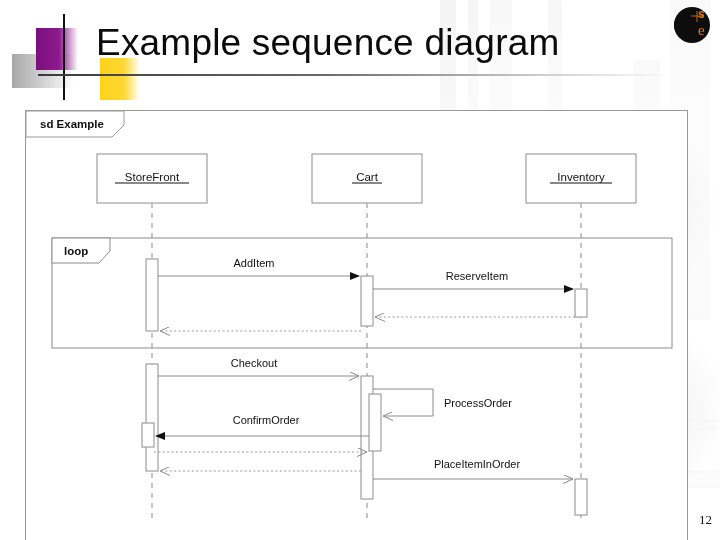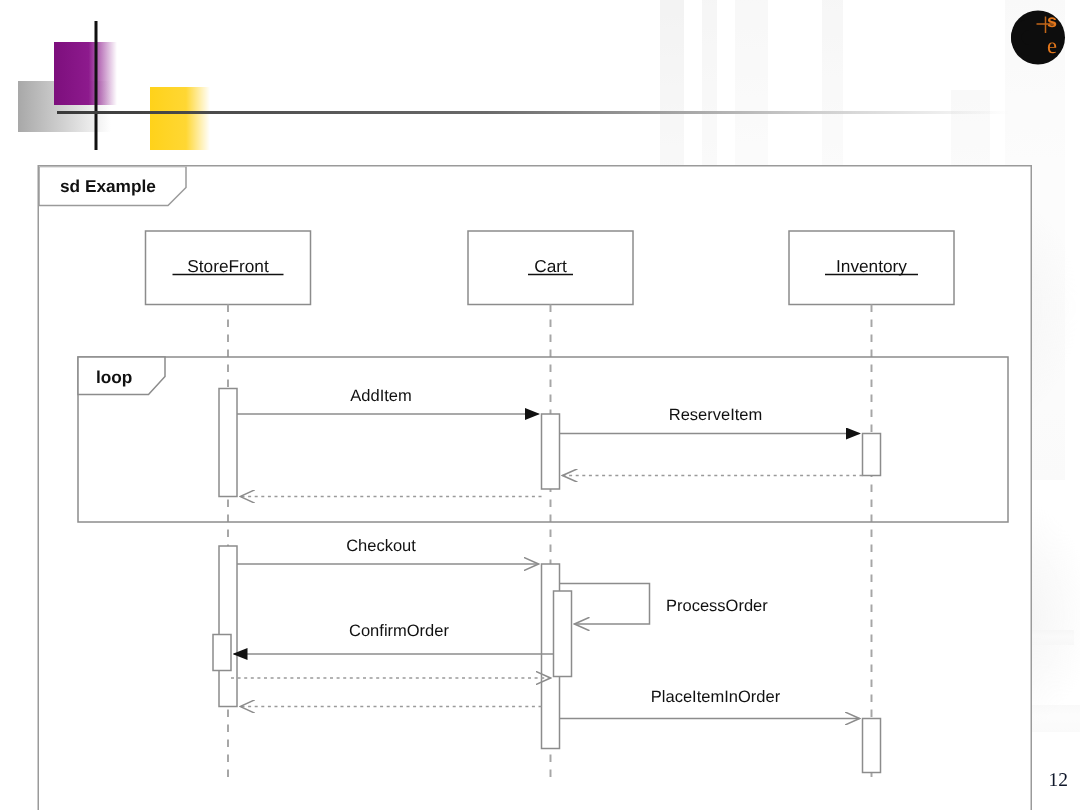--- a/index.html
+++ b/index.html
@@ -82,20 +82,21 @@
   </div>
 
   <div class="hdr-graphic">
     <div class="sq-gray"></div>
     <div class="sq-purple"></div>
     <div class="sq-yellow"></div>
     <div class="ln-vert"></div>
   </div>
   <div class="ln-horz"></div>
 
+  <div class="title">Example sequence diagram</div>
 
   <div class="logo">
     <svg width="46" height="46" viewBox="0 0 46 46" xmlns="http://www.w3.org/2000/svg">
       <g>
         <circle cx="24" cy="23" r="18" fill="#0d0d0d"></circle>
         <path d="M6 23 a12 12 0 0 1 12 -12 v7 a5 5 0 0 0 -5 5 a5 5 0 0 0 5 5 v7 a12 12 0 0 1 -12 -12z" fill="#0d0d0d"></path>
         <path d="M23 14 h12 M29 9 v11" stroke="#e2761b" stroke-width="1" fill="none" opacity=".85"></path>
       </g>
       <text x="30" y="16" class="lbl" style="font-size:12px;font-weight:bold;fill:#e2761b;">s</text>
       <text x="30" y="33" class="lbl" style="font-size:15px;fill:#e2761b;font-family:'Liberation Serif',serif;">e</text>

